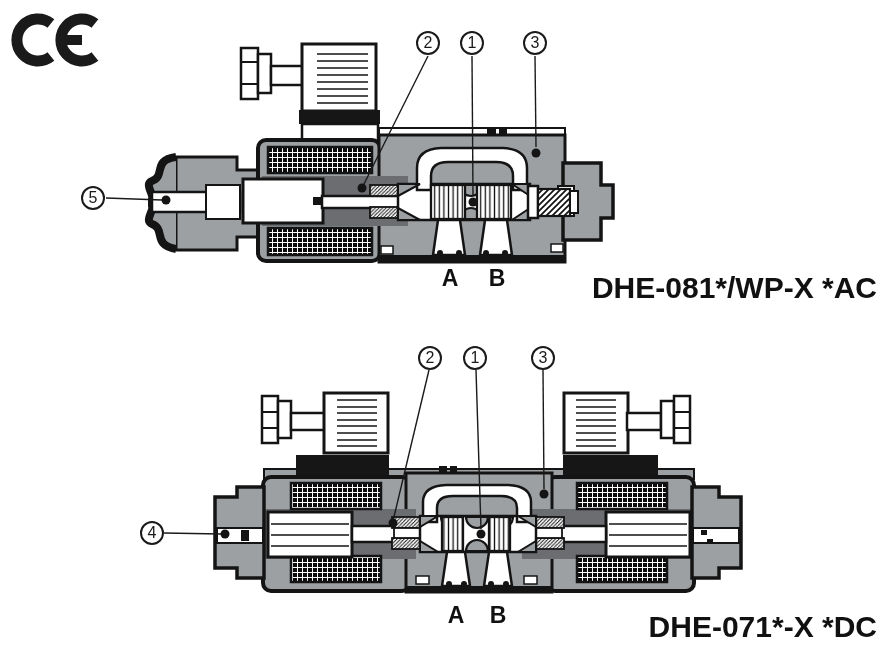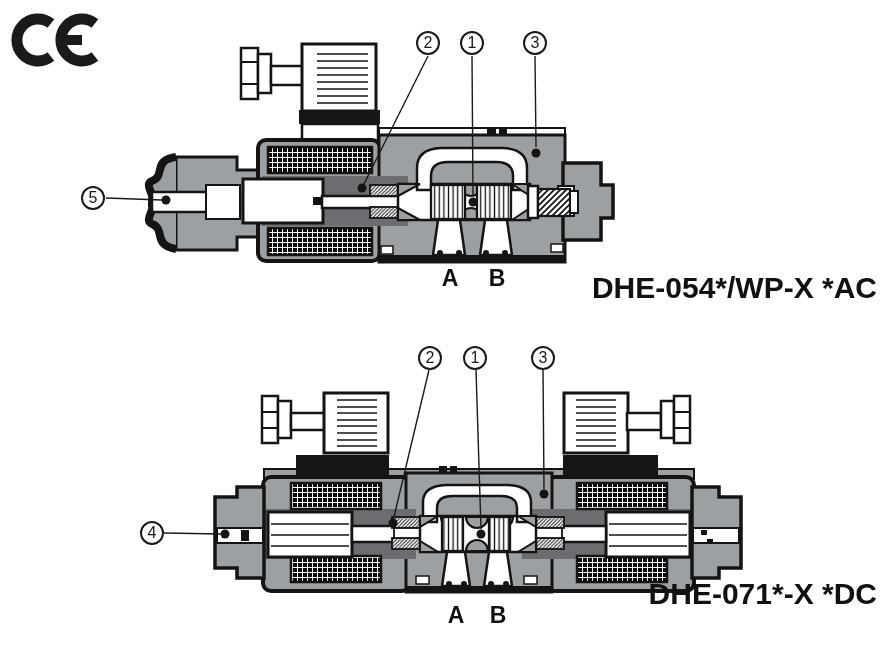--- a/index.html
+++ b/index.html
@@ -232,16 +232,16 @@
 <div class="callout" style="left:418px;top:346px">2</div>
 <div class="callout" style="left:463px;top:346px">1</div>
 <div class="callout" style="left:531px;top:346px">3</div>
 <div class="callout" style="left:140px;top:521px">4</div>
 
 <div class="port-label" style="left:435px;top:265px">A</div>
 <div class="port-label" style="left:482px;top:265px">B</div>
 <div class="port-label" style="left:441px;top:602px">A</div>
 <div class="port-label" style="left:483px;top:602px">B</div>
 
-<div class="model-title" style="top:271px">DHE-054*/WP-X *AC</div>
-<div class="model-title" style="top:577px">DHE-071*-X *DC</div>
+<div class="model-title" style="top:271px">DHE-081*/WP-X *AC</div>
+<div class="model-title" style="top:610px">DHE-071*-X *DC</div>
 
 </div>
 
 </body></html>

